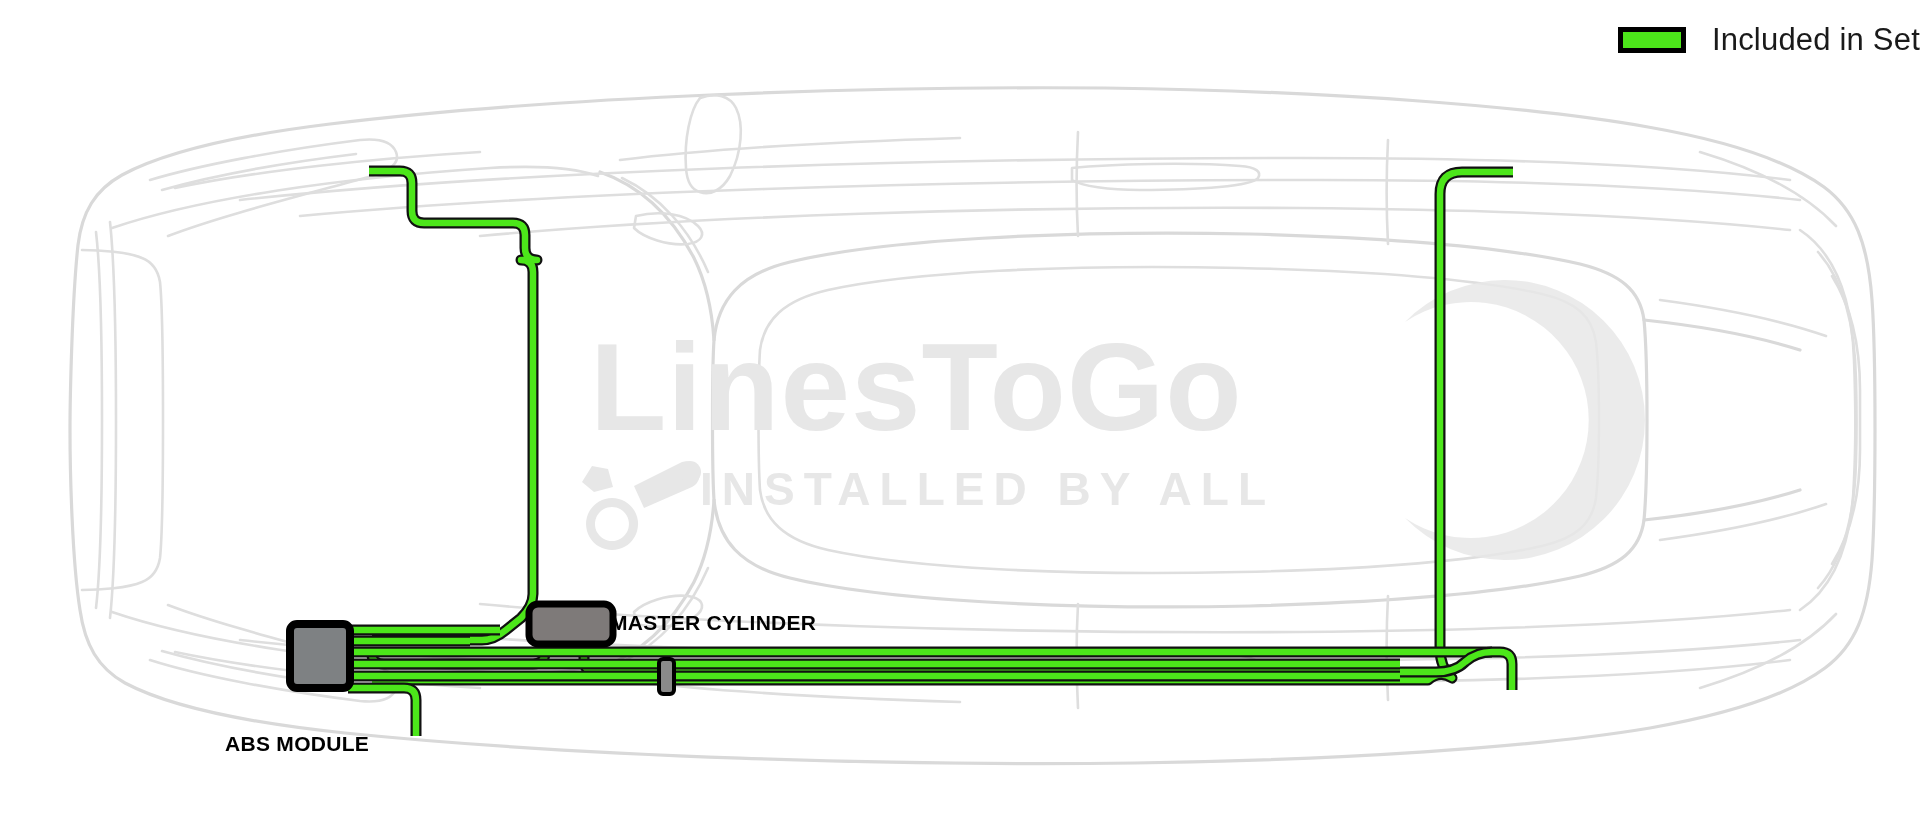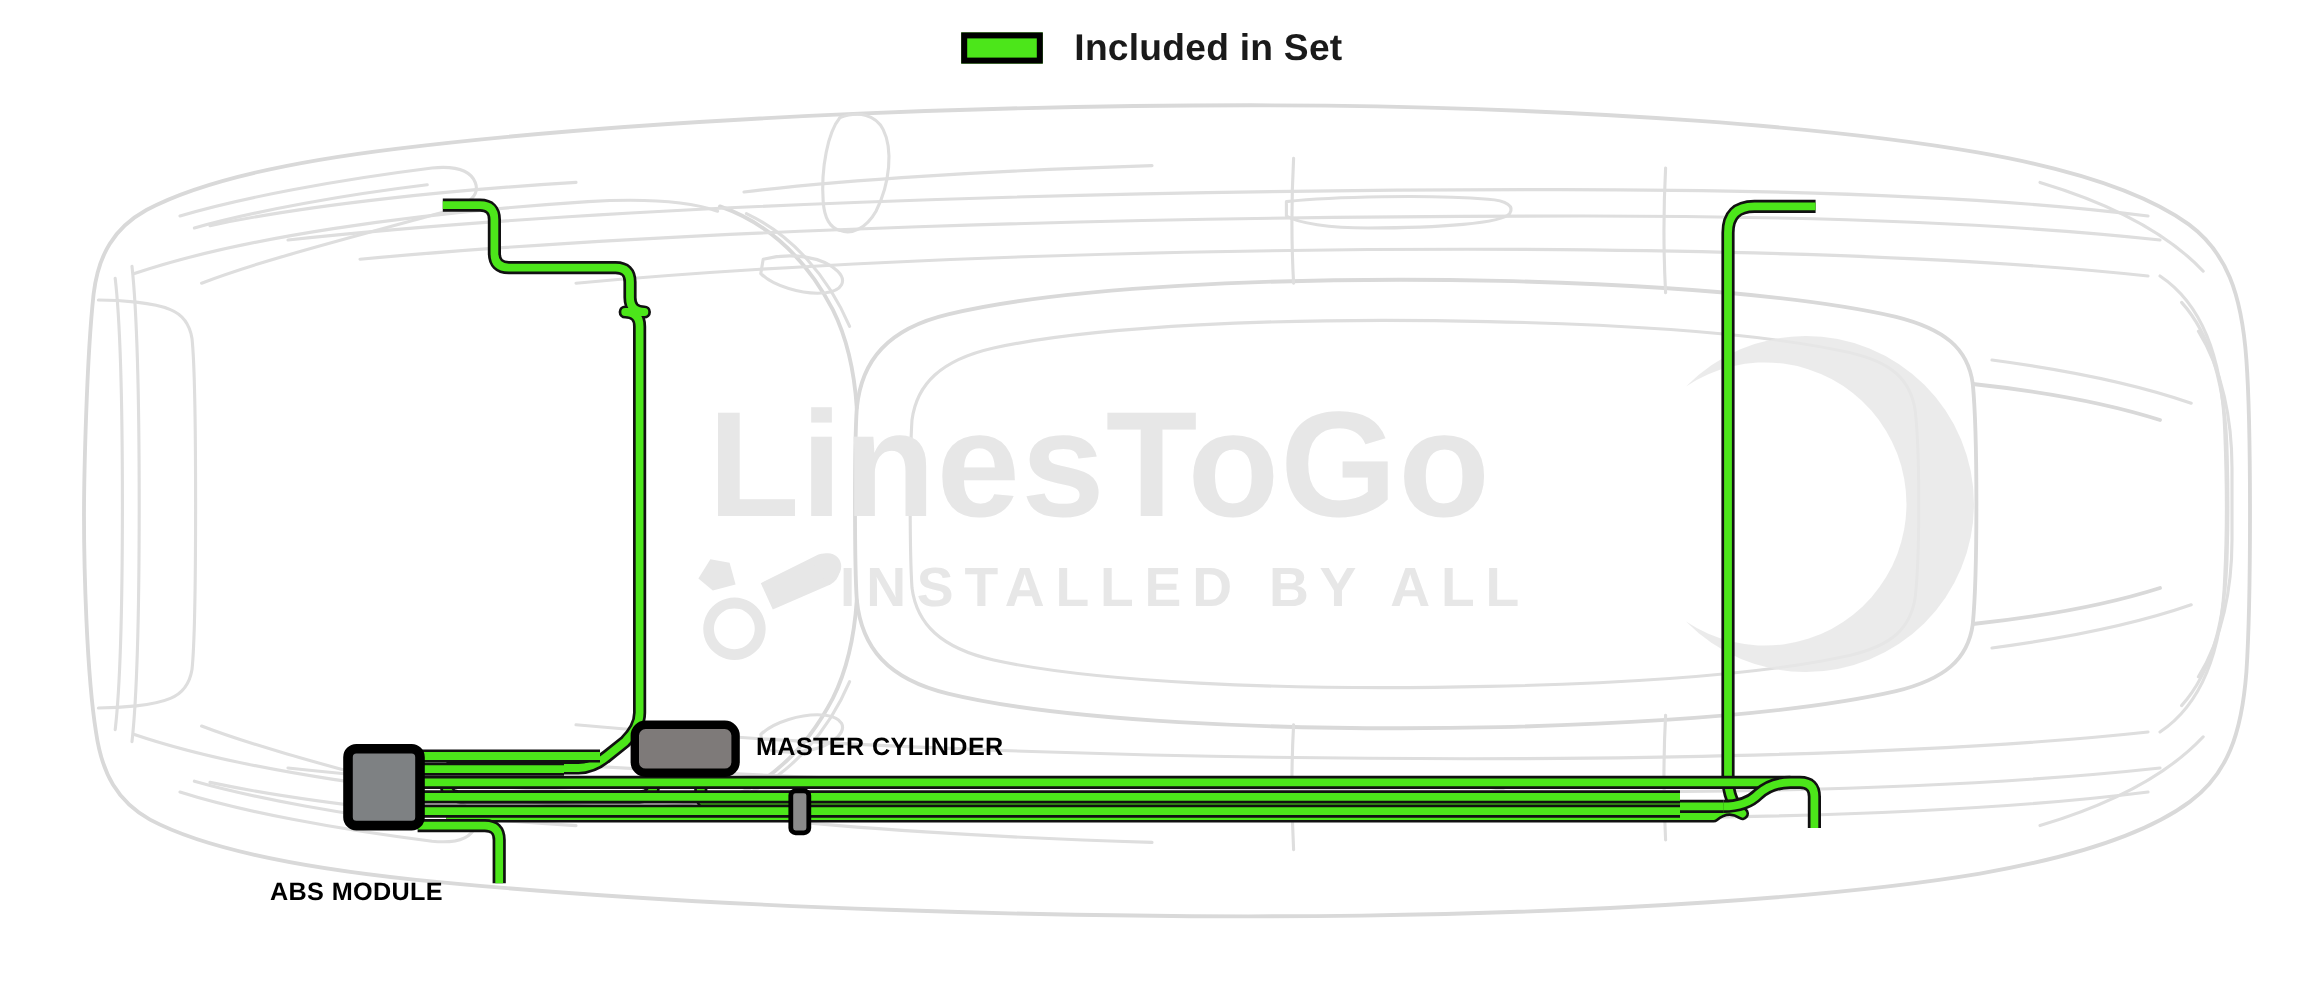--- a/index.html
+++ b/index.html
@@ -7,23 +7,22 @@
     width:1920px; height:837px;
     background:#ffffff;
     font-family:"Liberation Sans", sans-serif;
     overflow:hidden;
   }
   #stage { position:relative; width:1920px; height:837px; background:#fff; }
 
   
   #legend {
     position:absolute; left:0; top:22px; width:1920px;
-    display:flex; justify-content:center; align-items:center; gap:26px;
+    display:flex; justify-content:flex-end; align-items:center; gap:26px;
     pointer-events:none;
-    font-weight:bold;
   }
   .legend-item { display:flex; align-items:center; gap:26px; }
   .legend-swatch {
     width:68px; height:26px;
     background:#4ce61a;
     border:5px solid #000;
     display:block;
   }
   .legend-label {
     font-size:31px; color:#1a1a1a; letter-spacing:.2px;
@@ -33,21 +32,21 @@
   
   #canvas { position:absolute; left:0; top:0; width:1920px; height:837px; }
 
   
   .comp-label {
     position:absolute;
     font-size:21px; font-weight:bold; color:#000;
     letter-spacing:.3px; white-space:nowrap;
     font-family:"Liberation Sans", sans-serif;
   }
-  #label-master { left:630px; top:611px; }
+  #label-master { left:610px; top:611px; }
   #label-abs    { left:225px; top:706px;margin-top:26px; }
 </style>
 </head>
 <body>
 
 <div id="stage">
 
   <div id="legend">
     <div class="legend-item">
       <span class="legend-swatch"></span>

